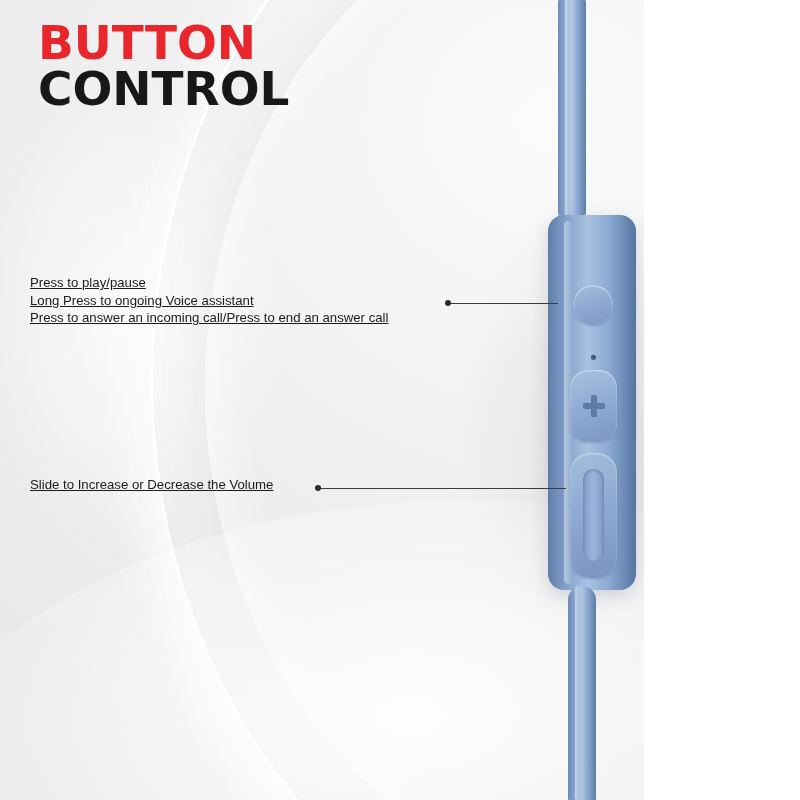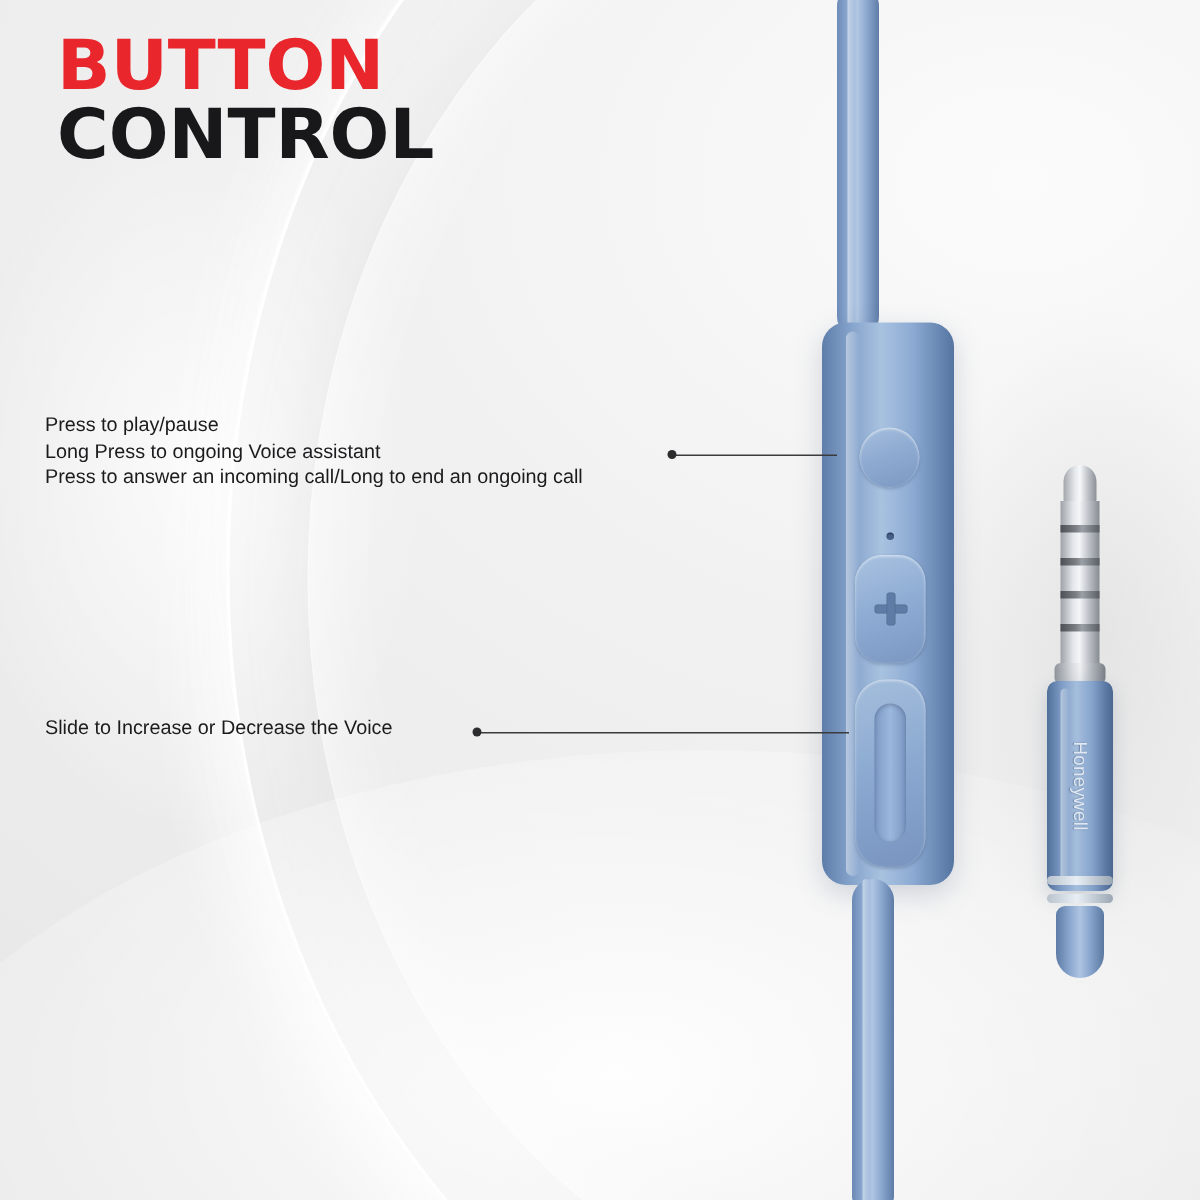--- a/index.html
+++ b/index.html
@@ -2,21 +2,21 @@
 <html><head>
 <meta charset="utf-8">
 <style>
   html, body {
     margin: 0;
     padding: 0;
     background: #ffffff;
   }
   #stage {
     position: relative;
-    width: 800px;
+    width: 644px;
     height: 800px;
     overflow: hidden;
     background: #f2f2f2;
     font-family: "Liberation Sans", sans-serif;
   }
 
   
   .bg-base {
     position: absolute;
     inset: 0;
@@ -317,20 +317,21 @@
   }
 
   
   .callout-text {
     position: absolute;
     font-size: 13.2px;
     line-height: 17.5px;
     color: #1b1b1d;
     white-space: nowrap;
     font-family: "Liberation Sans", sans-serif;
+    text-decoration: underline;
   }
   #callout-1 { left: 30px; top: 274px; }
   #callout-2 { left: 30px; top: 476px; }
 
   .leader {
     position: absolute;
     height: 1px;
     background: #3b3b3d;
   }
   #leader-1 { left: 448px; top: 303px; width: 110px; }
@@ -389,24 +390,24 @@
       <span class="jack-brand">Honeywell</span>
     </div>
     <div class="jack-band b1"></div>
     <div class="jack-band b2"></div>
     <div class="jack-strain"></div>
   </div>
 
   <div class="callout-text" id="callout-1">
     <div>Press to play/pause</div>
     <div>Long Press to ongoing Voice assistant</div>
-    <div>Press to answer an incoming call/Long to end an ongoing call</div>
+    <div>Press to answer an incoming call/Press to end an answer call</div>
   </div>
   <div class="leader" id="leader-1"></div>
   <div class="leader-dot" id="dot-1"></div>
 
   <div class="callout-text" id="callout-2">
-    <div>Slide to Increase or Decrease the Voice</div>
+    <div>Slide to Increase or Decrease the Volume</div>
   </div>
   <div class="leader" id="leader-2"></div>
   <div class="leader-dot" id="dot-2"></div>
 
 </div>
 
 </body></html>

